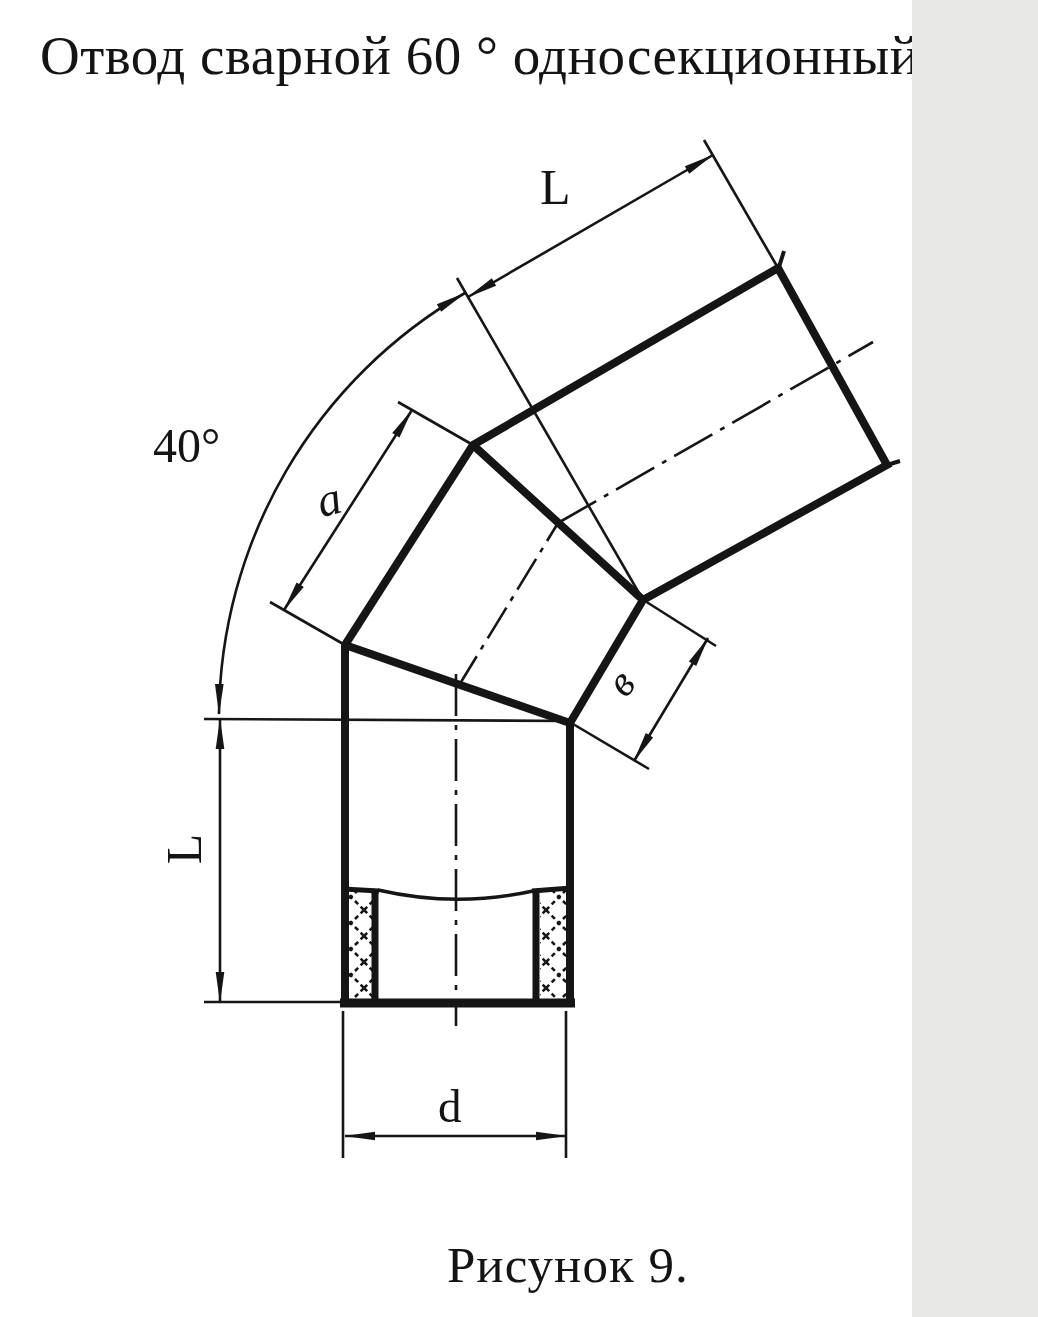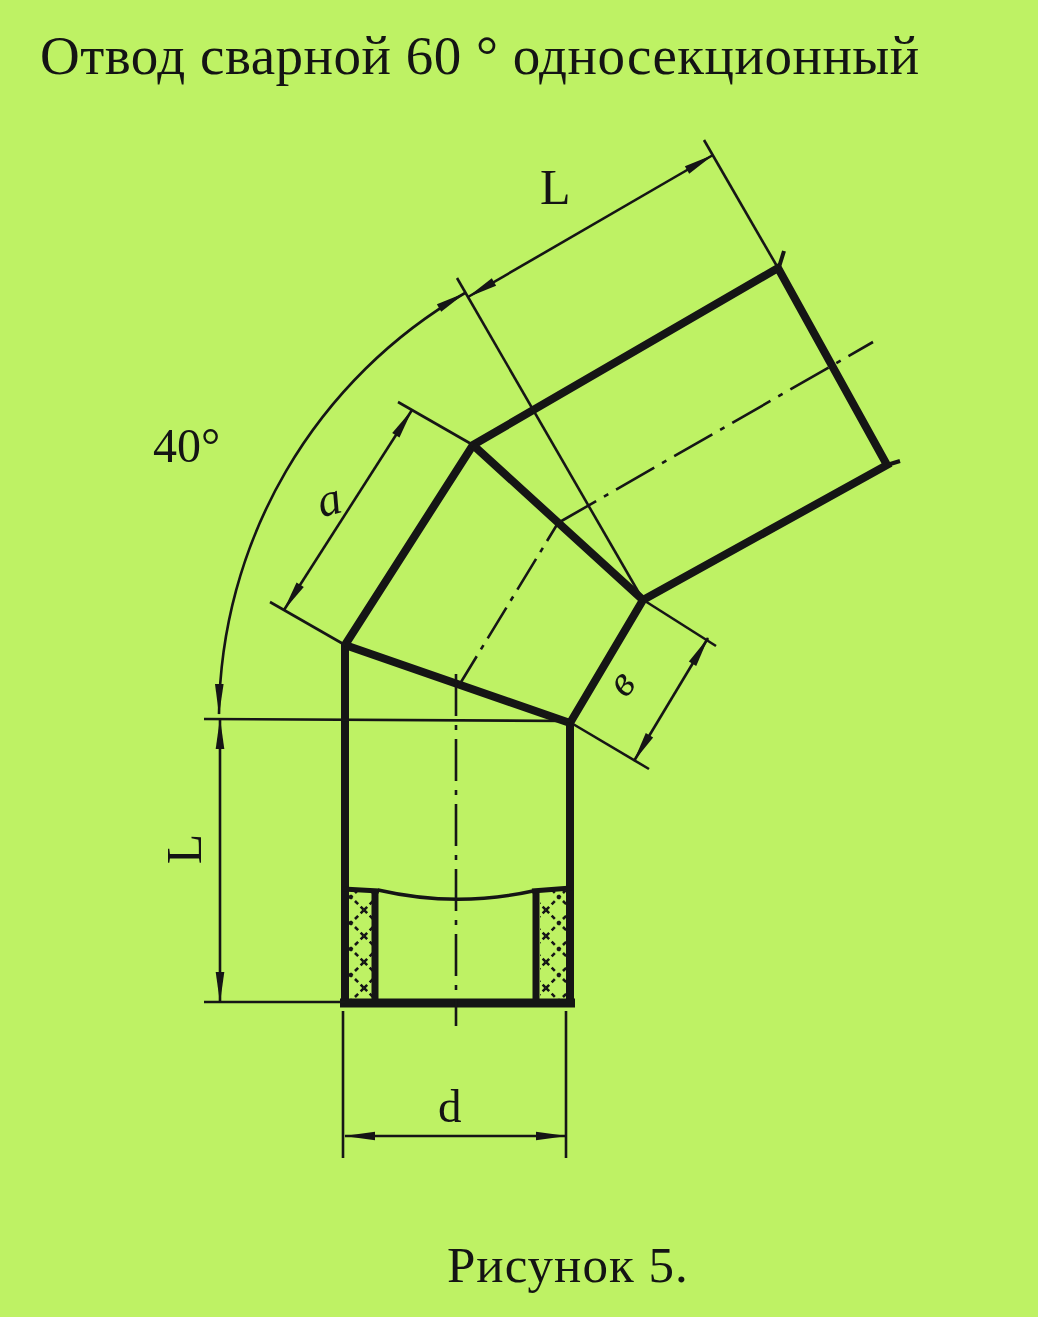--- a/index.html
+++ b/index.html
@@ -1,19 +1,19 @@
 <!DOCTYPE html>
 <html><head>
 <meta charset="utf-8">
 <style>
   html,body{margin:0;padding:0;background:#e8e8e6;}
   .page{
     position:relative;
-    width:1038px;height:1317px;
-    background:#bef264;
+    width:912px;height:1317px;
+    background:#ffffff;
     overflow:hidden;
     font-family:"Liberation Serif", serif;
     color:#151515;
   }
   .page svg{position:absolute;left:0;top:0;}
   .lbl{position:absolute;white-space:nowrap;color:#141414;}
   .title{
     left:40px;top:24px;
     font-size:55px;letter-spacing:.5px;
   }
@@ -89,15 +89,15 @@
     </g>
   </svg>
 
   <div class="lbl dim-L-top">L</div>
   <div class="lbl dim-60">40°</div>
   <div class="lbl dim-a">a</div>
   <div class="lbl dim-v">в</div>
   <div class="lbl dim-L-left">L</div>
   <div class="lbl dim-d">d</div>
 
-  <div class="lbl caption">Рисунок 5.</div>
+  <div class="lbl caption">Рисунок 9.</div>
 
 </div>
 
 </body></html>

